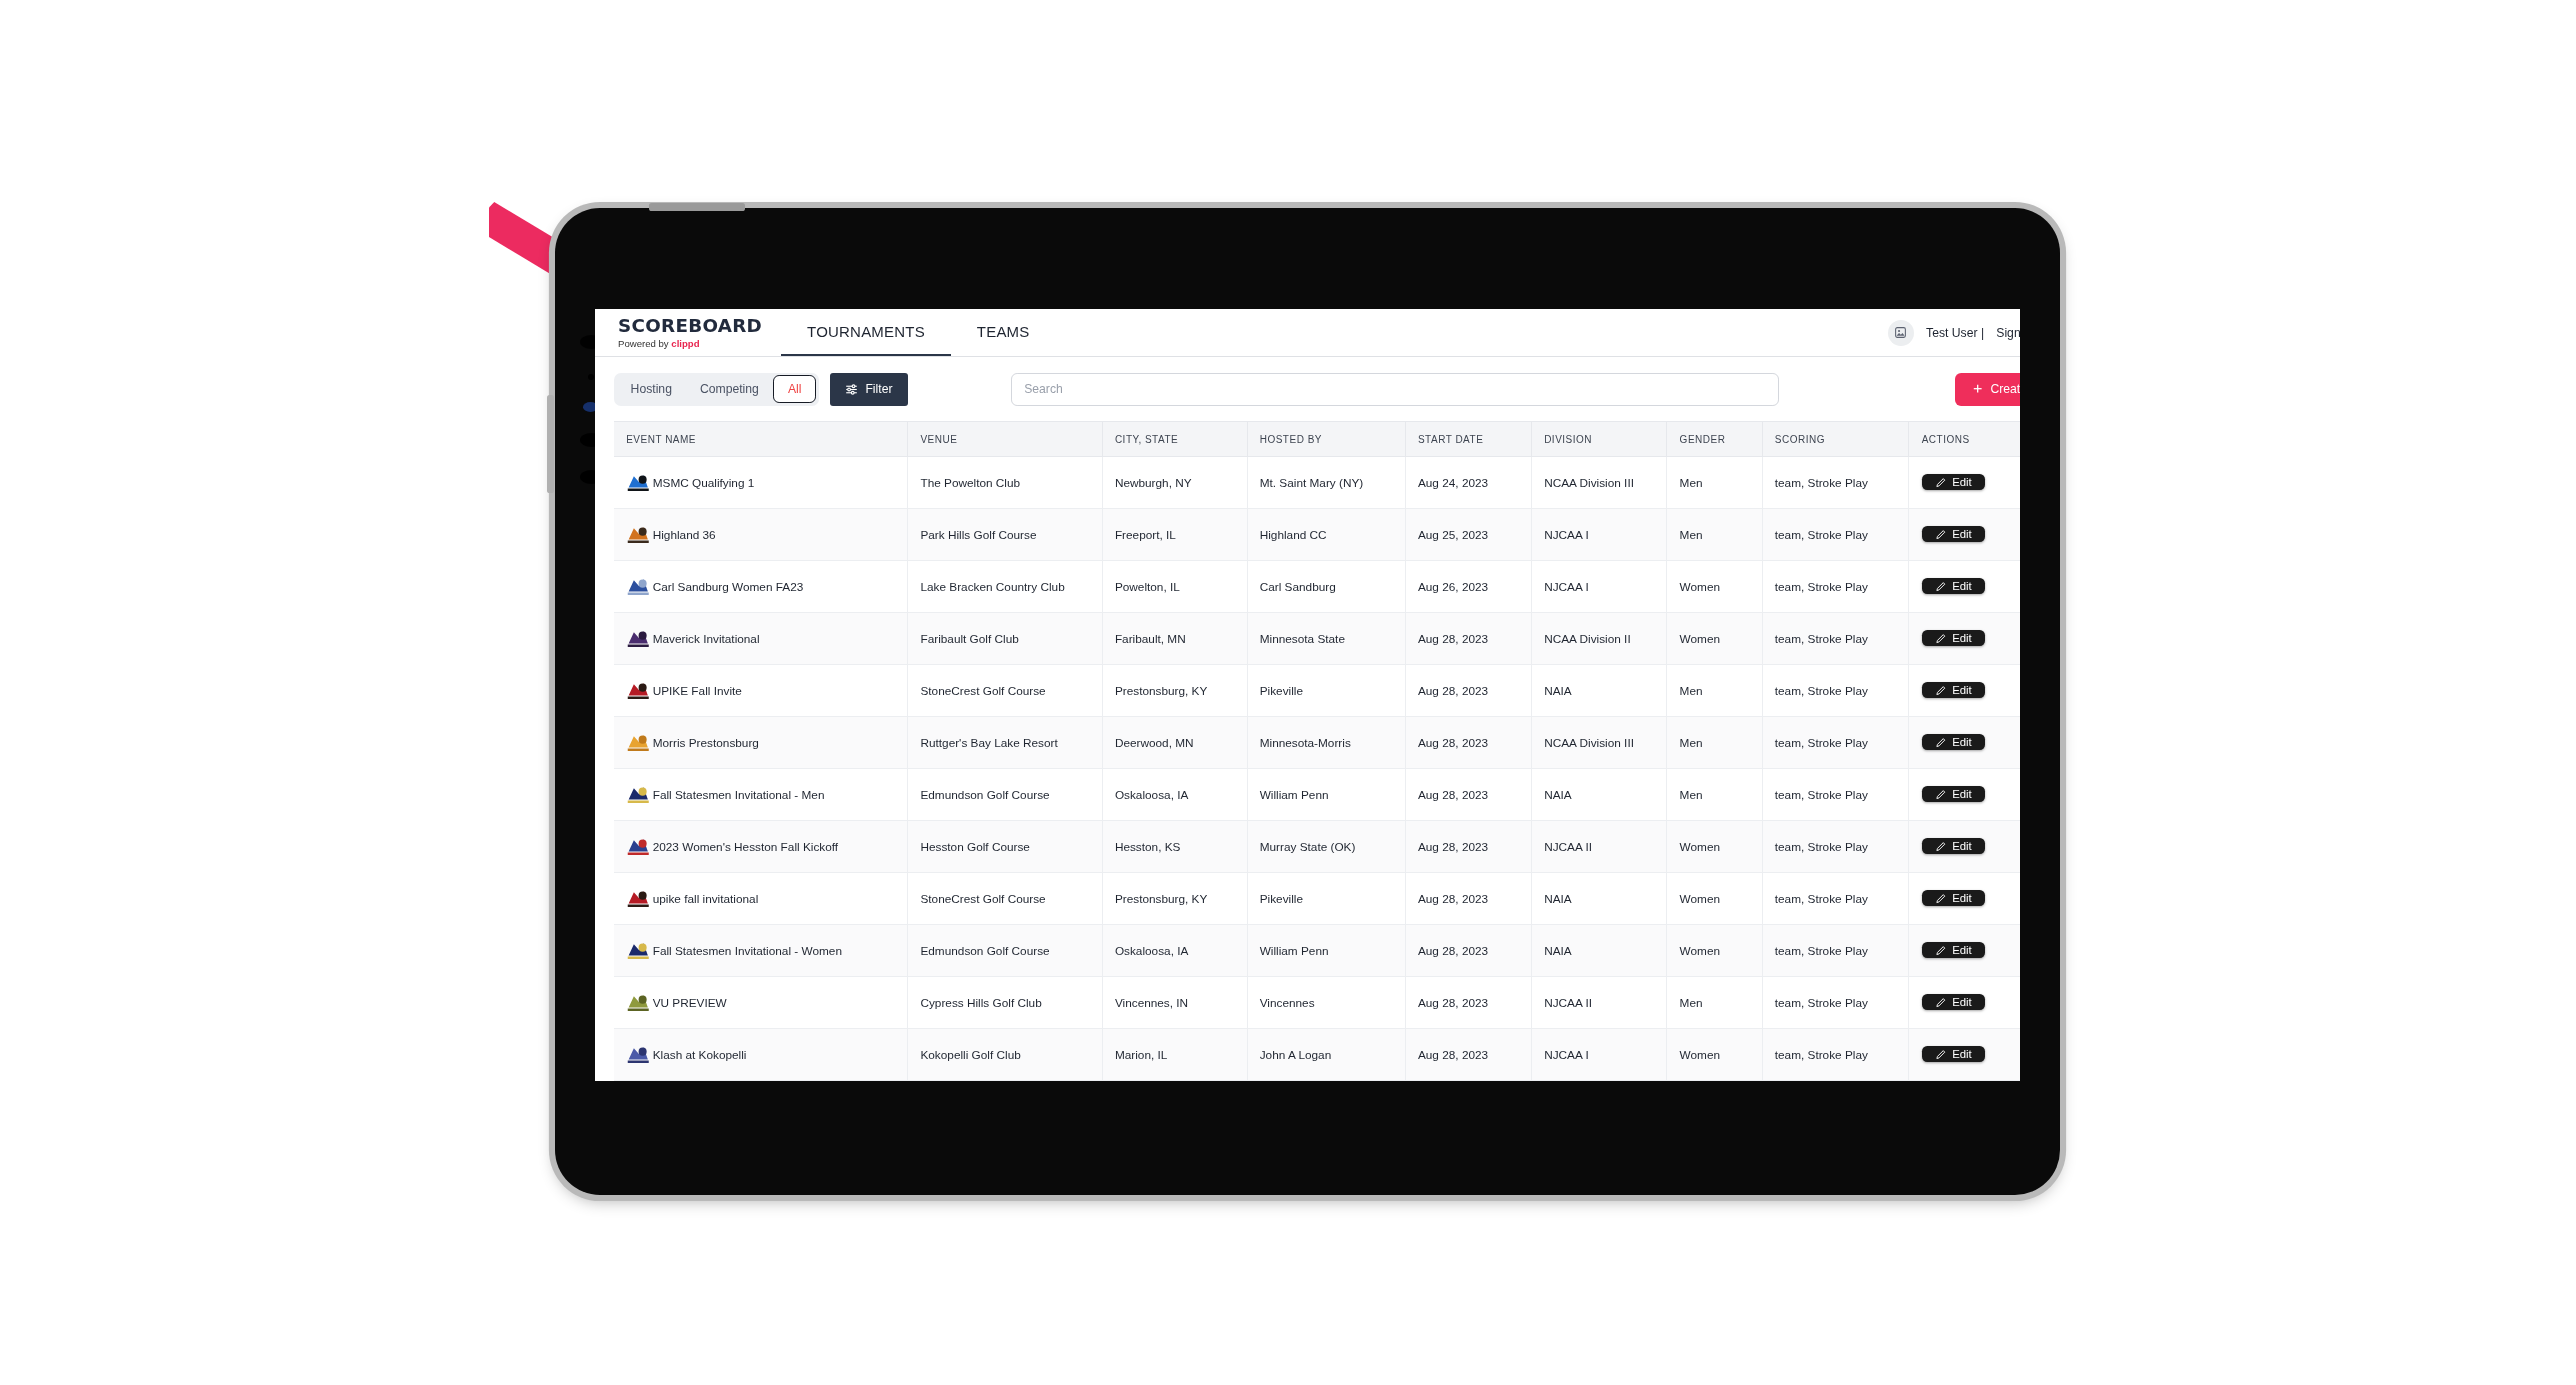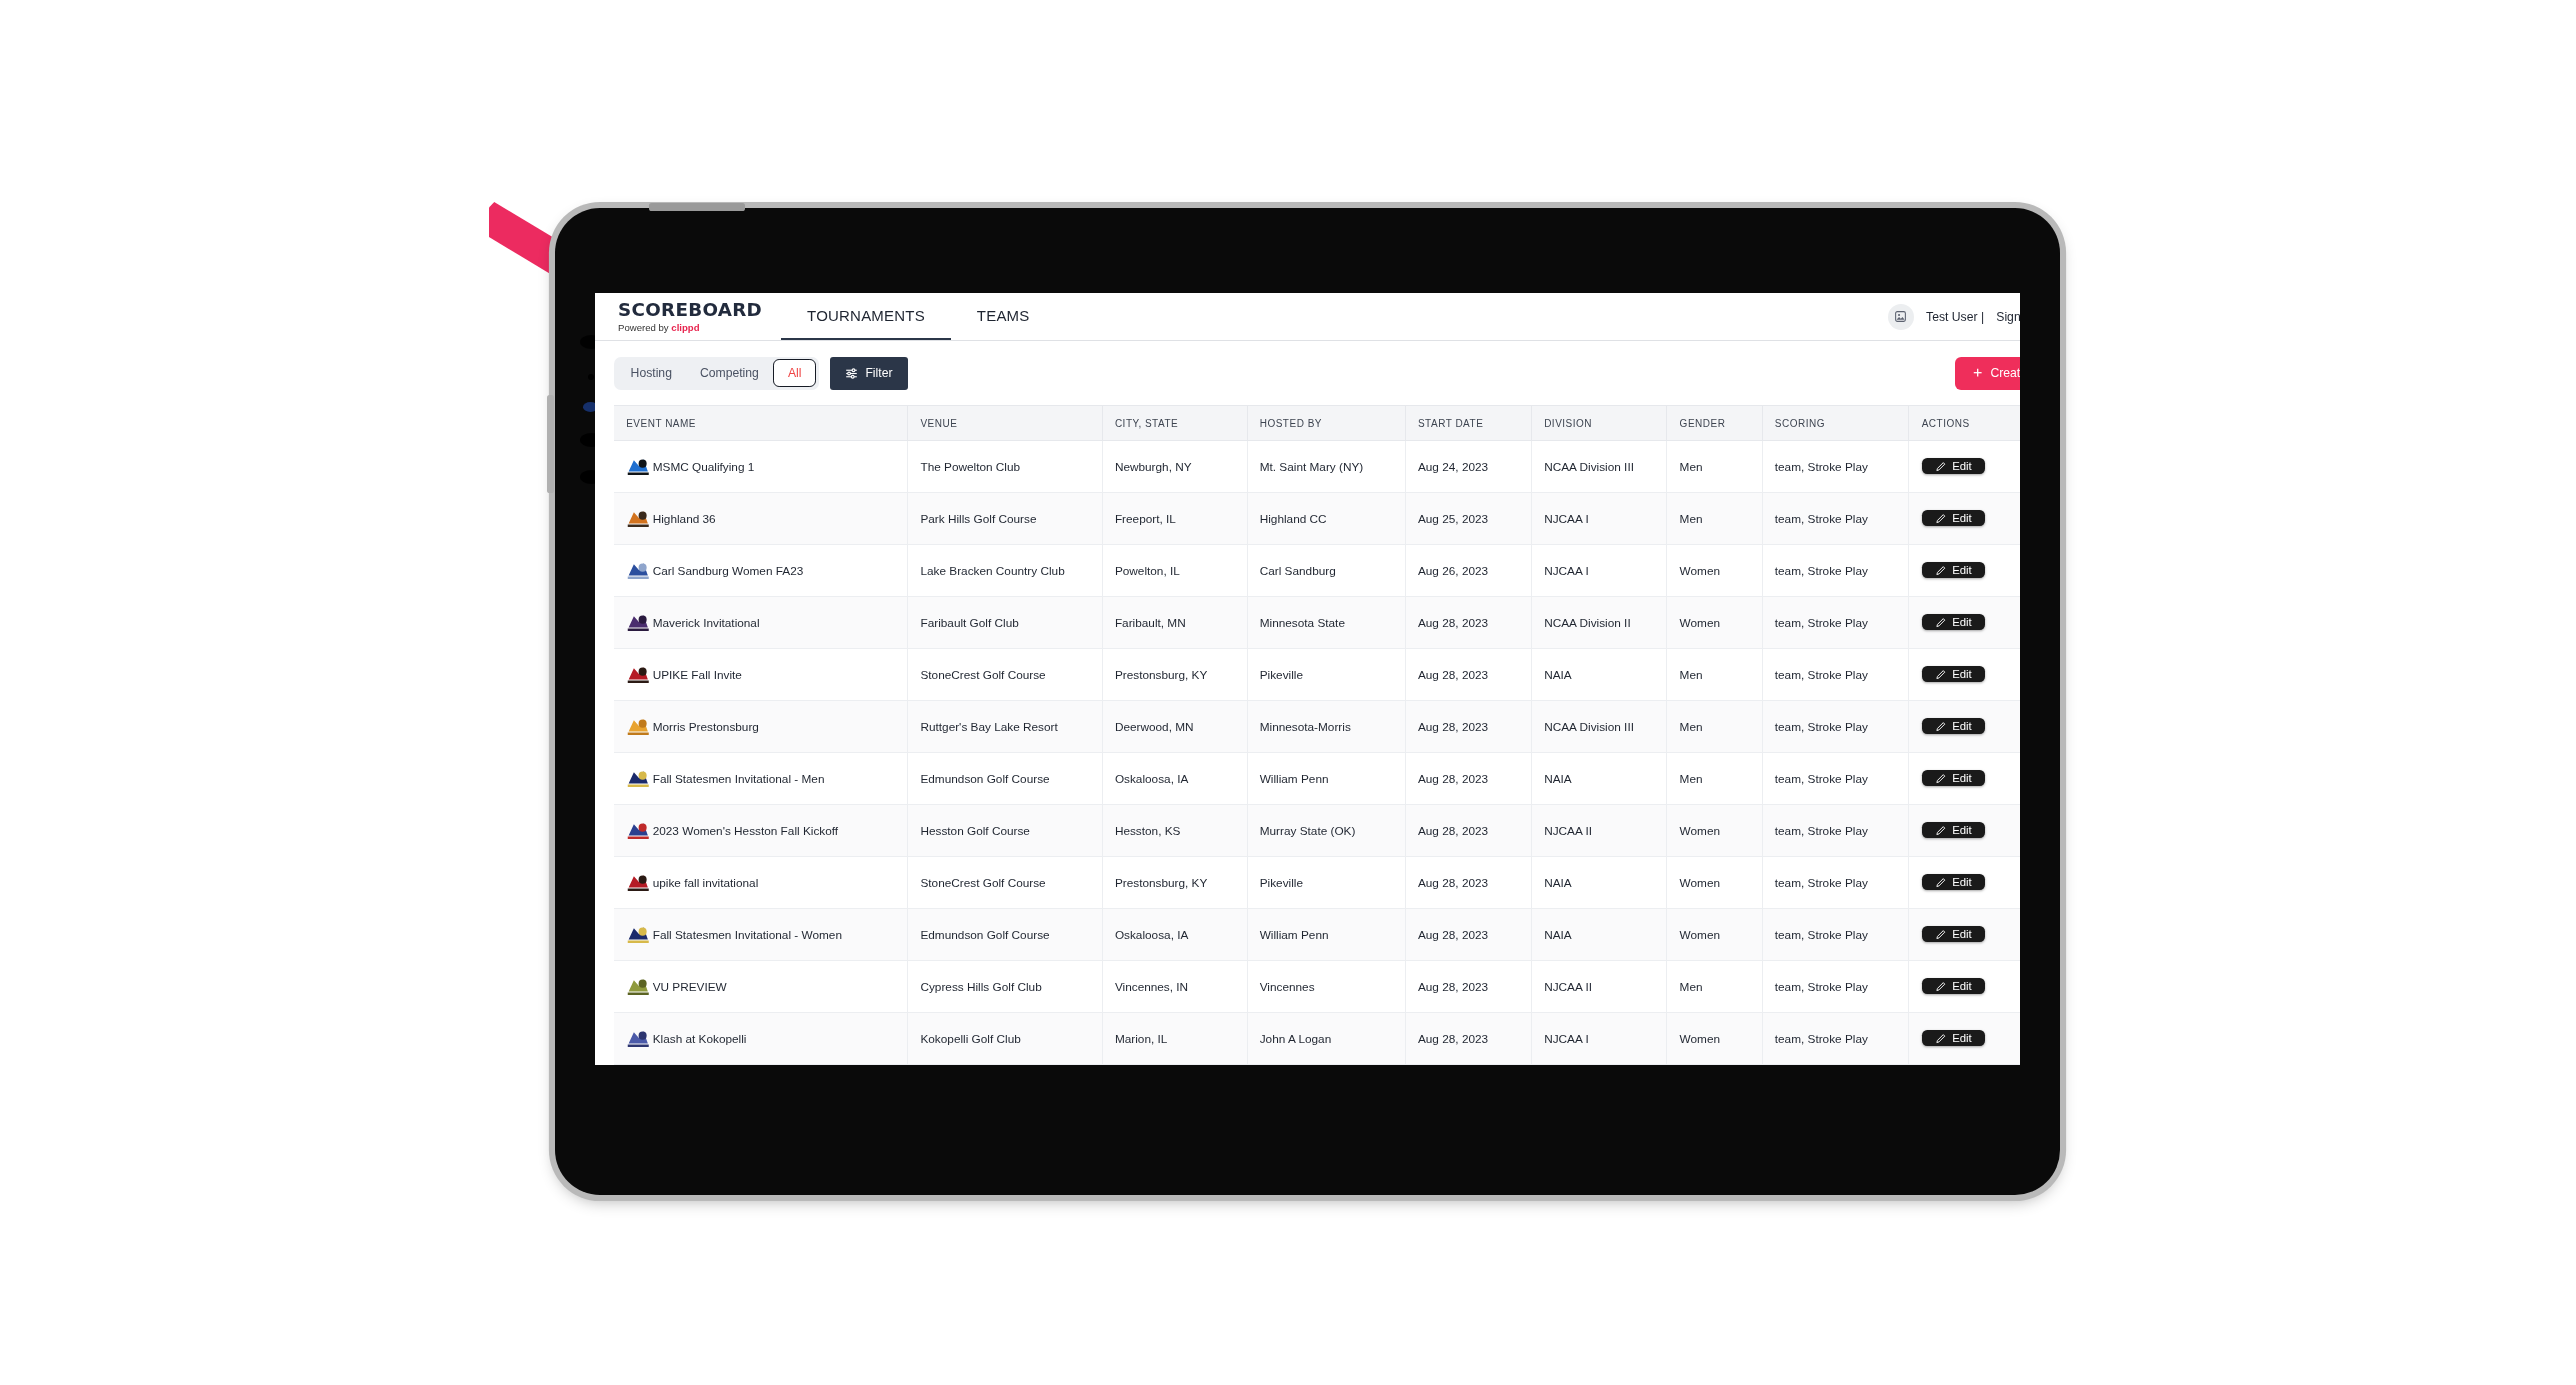--- a/index.html
+++ b/index.html
@@ -46,21 +46,21 @@
   .sensor { position:absolute; border-radius:50%; background:#000; }
   .sensor.s1 { left:24.5px; top:127px; width:23px; height:14px; opacity:.85; }
   .sensor.s2 { left:33px; top:166px; width:6.1px;  height:6.1px; }
   .sensor.s3 { left:28px; top:194px; width:15px; height:9.6px; background:#16306b; }
   .sensor.s4 { left:24.5px; top:225px; width:23px; height:14px; }
   .sensor.s5 { left:24.5px; top:262px; width:23px; height:14px; }
 
   
   .screen {
     position: absolute;
-    left: 40px; top: 85px;
+    left: 40px; top: 101px;
     width: 1425px; height: 796px;
     overflow: hidden;
     background: #0a0a0a;
   }
   .app {
     position: absolute; left: 0; top: 0;
     width: 1467px;
     background: #ffffff;
   }
 
@@ -235,20 +235,23 @@
                 <line x1="1.5" y1="4" x2="14.5" y2="4"></line>
                   <circle cx="10.5" cy="4" r="1.7" fill="#2b3648"></circle>
                 <line x1="1.5" y1="8" x2="14.5" y2="8"></line>
                   <circle cx="5" cy="8" r="1.7" fill="#2b3648"></circle>
                 <line x1="1.5" y1="12" x2="14.5" y2="12"></line>
                   <circle cx="9.5" cy="12" r="1.7" fill="#2b3648"></circle>
               </svg>
               <span>Filter</span>
             </div>
 
+            <div class="search-wrap">
+              <input class="search-input" type="text" placeholder="Search" style="">
+            </div>
 
             <div class="create-btn">
               <svg width="11.4" height="11.4" viewBox="0 0 16 16" stroke="#fff" stroke-width="1.8">
                 <line x1="8" y1="2.5" x2="8" y2="13.5"></line>
                   <line x1="2.5" y1="8" x2="13.5" y2="8"></line>
               </svg>
               <span>Create</span>
             </div>
           </div>
 

